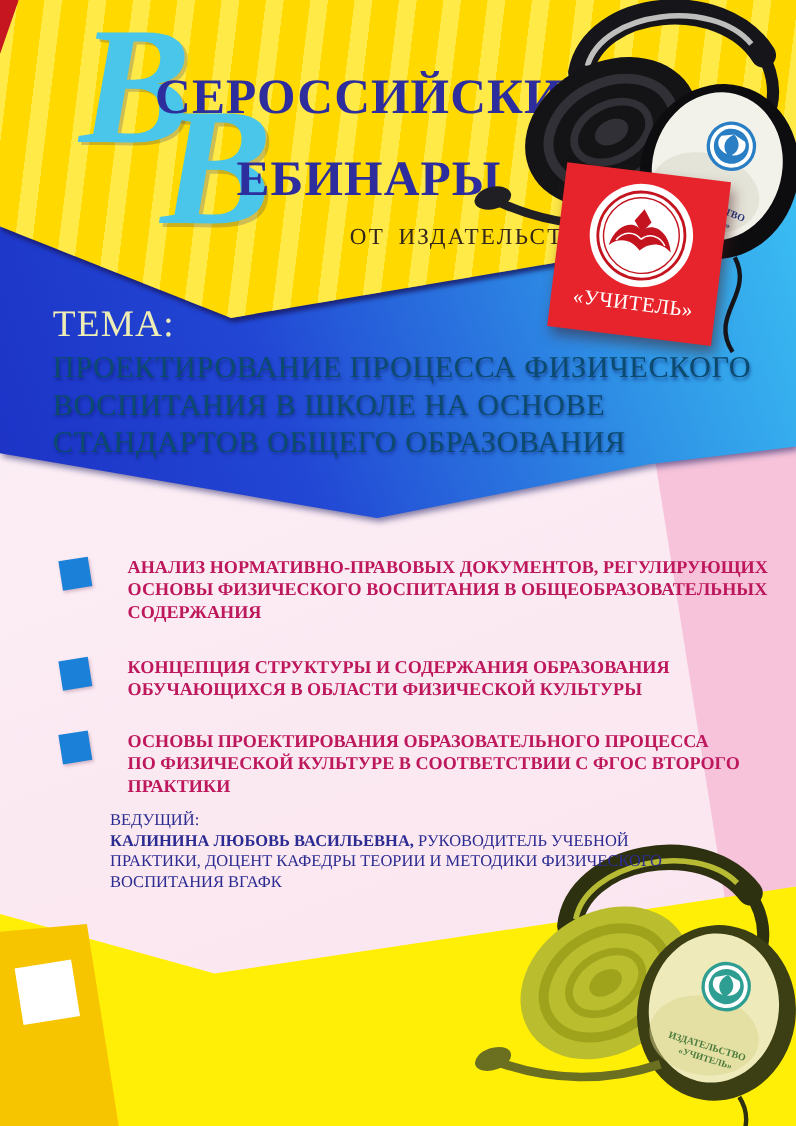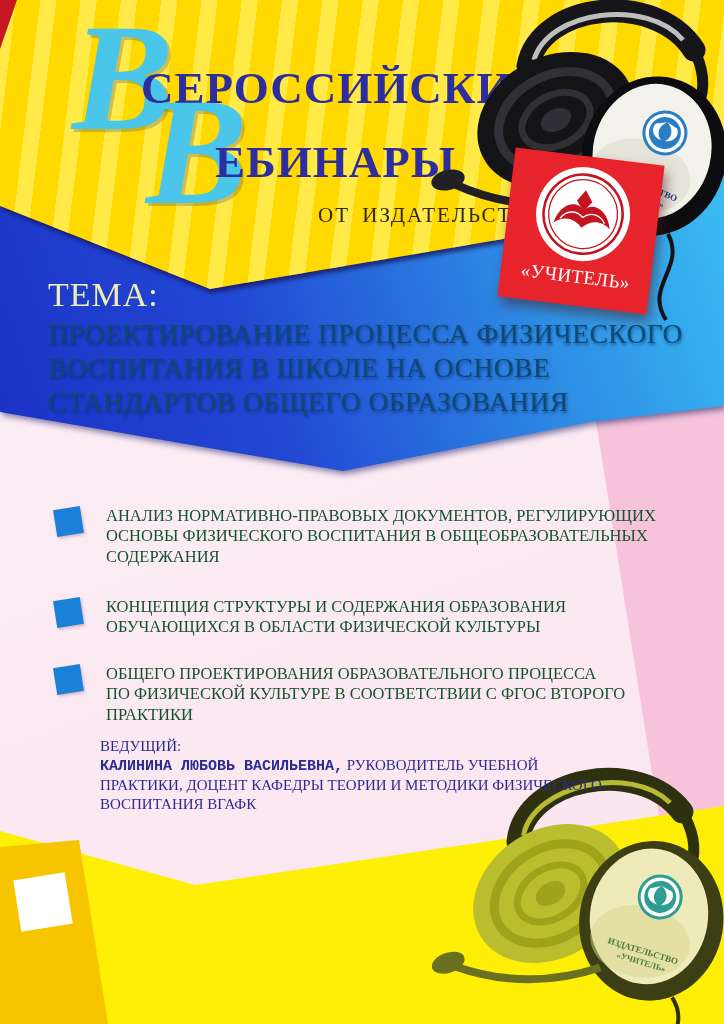--- a/index.html
+++ b/index.html
@@ -48,27 +48,27 @@
 
   
   .theme-label{position:absolute;z-index:15;left:48px;top:276px;font-size:34px;color:#eeedb5;letter-spacing:1px;}
   .theme-title{position:absolute;z-index:15;left:48px;top:317px;width:640px;font-size:27.5px;
     color:#0c4a6e;line-height:1.24;letter-spacing:.5px;text-shadow:1px 2px 3px rgba(8,18,90,.5);}
 
   
   .topic{position:absolute;z-index:15;left:55px;display:flex;}
   .topic-sq{flex:none;width:27px;height:27px;margin-top:2px;background:#1b80d7;transform:rotate(-9deg);
     box-shadow:1px 2px 3px rgba(120,60,90,.3);}
-  .topic-txt{margin-left:24px;font-weight:normal;font-size:16.5px;line-height:1.24;color:#14532d;}
+  .topic-txt{margin-left:34px;font-weight:bold;font-size:16.5px;line-height:1.24;color:#be185d;}
   .t1{top:506px}.t2{top:597px}.t3{top:664px}
 
   
   .presenter{position:absolute;z-index:15;left:100px;top:737px;width:580px;font-size:15px;
     line-height:1.24;color:#2b2b92;}
-  .presenter .name{font-weight:bold;font-family:Liberation Mono, monospace;}
+  .presenter .name{font-weight:bold;}
 
   
   .hp{position:absolute;overflow:visible;}
   .hp-top{z-index:30;right:-14px;top:-12px;
     --band:#15151a;--bandlite:#dcdcda;--cushion:#141417;--rib:#303036;--rim:#0d0d10;
     --cup:#f3f2ea;--cupshade:#d8d6c8;--logoring:#2a7fc4;--boom:#202024;--cuptext:#27337e;}
   .hp-bottom{z-index:7;right:-12px;bottom:-80px;transform:rotate(-5deg);
     --band:#2e3110;--bandlite:#cfd23a;--cushion:#b9bd2e;--rib:#9fa31c;--rim:#3c3f14;
     --cup:#eeeaba;--cupshade:#d9d489;--logoring:#2f9e92;--boom:#6b7020;--cuptext:#4c7c3e;}
   .hp text{font-family:"Liberation Serif","DejaVu Serif",serif;font-weight:bold;}
@@ -180,21 +180,21 @@
   <div class="topic t2">
     <div class="topic-sq"></div>
     <div class="topic-txt">
       <div>КОНЦЕПЦИЯ СТРУКТУРЫ И СОДЕРЖАНИЯ ОБРАЗОВАНИЯ</div>
       <div>ОБУЧАЮЩИХСЯ В ОБЛАСТИ ФИЗИЧЕСКОЙ КУЛЬТУРЫ</div>
     </div>
   </div>
   <div class="topic t3">
     <div class="topic-sq"></div>
     <div class="topic-txt">
-      <div>ОБЩЕГО ПРОЕКТИРОВАНИЯ ОБРАЗОВАТЕЛЬНОГО ПРОЦЕССА</div>
+      <div>ОСНОВЫ ПРОЕКТИРОВАНИЯ ОБРАЗОВАТЕЛЬНОГО ПРОЦЕССА</div>
       <div>ПО ФИЗИЧЕСКОЙ КУЛЬТУРЕ В СООТВЕТСТВИИ С ФГОС ВТОРОГО</div>
       <div>ПРАКТИКИ</div>
     </div>
   </div>
 
   <div class="presenter">
     <div>ВЕДУЩИЙ:</div>
     <div>
       <span class="name">КАЛИНИНА ЛЮБОВЬ ВАСИЛЬЕВНА,</span>
       <span>РУКОВОДИТЕЛЬ УЧЕБНОЙ</span>

